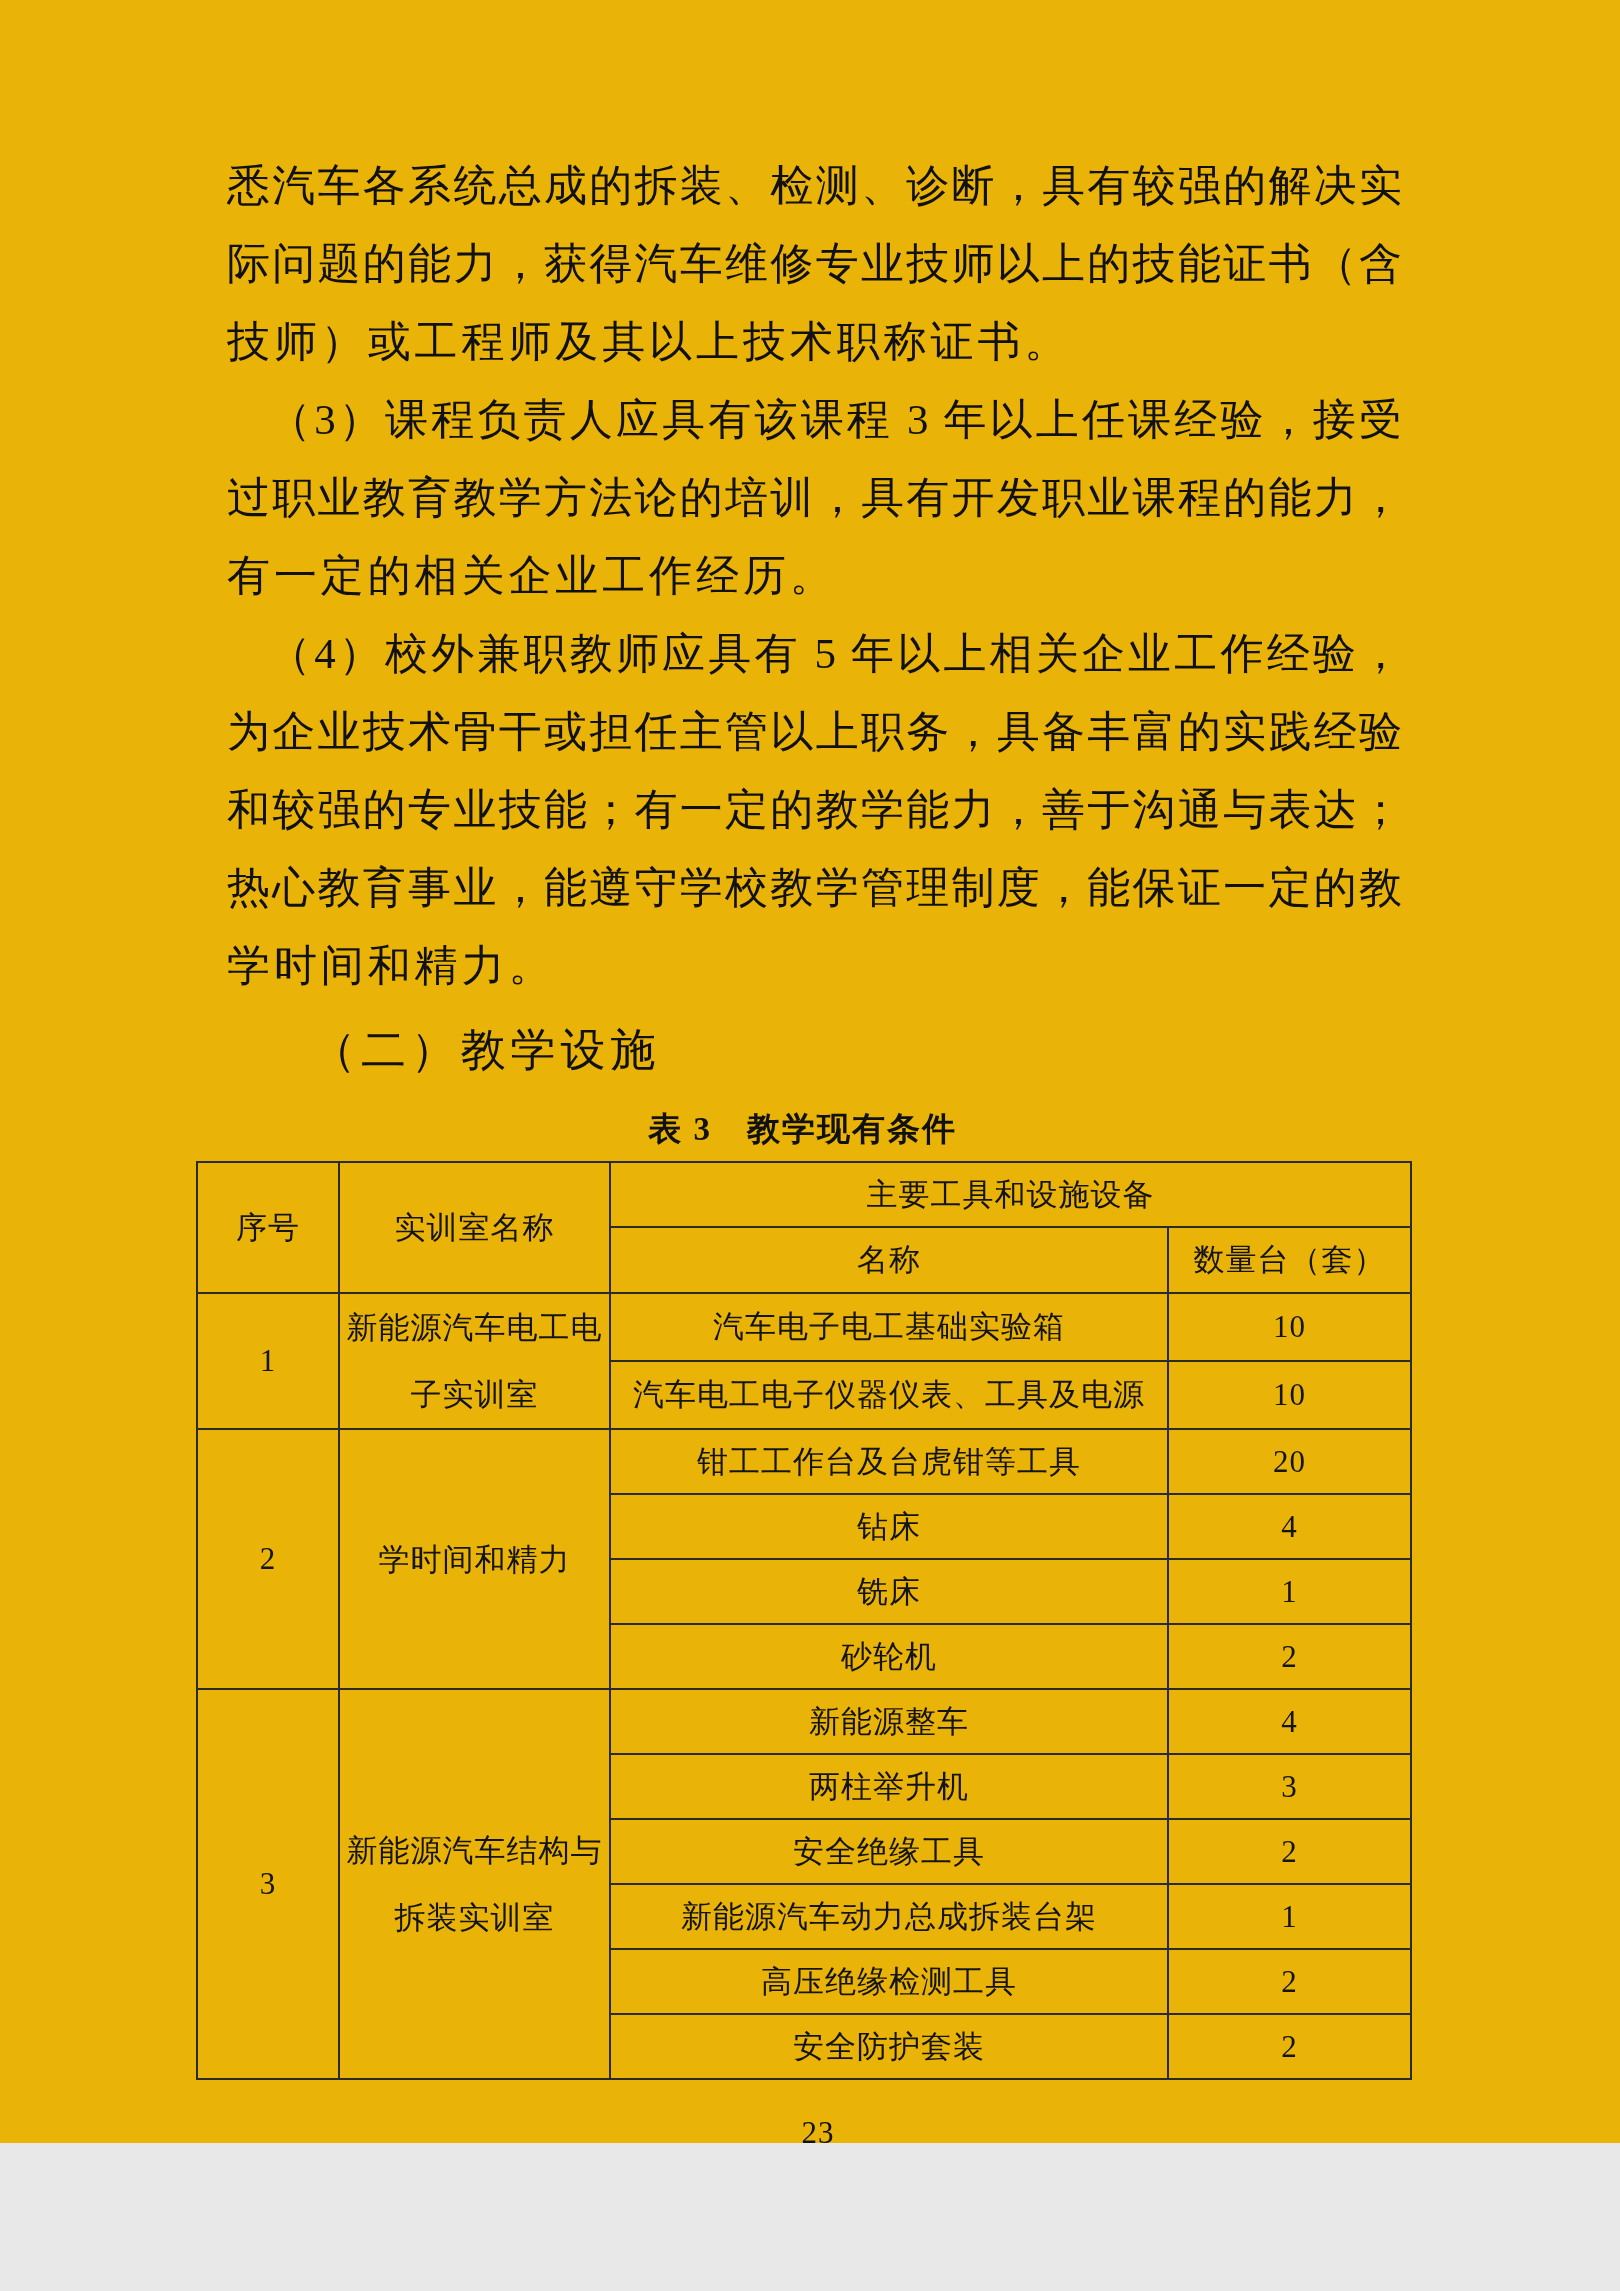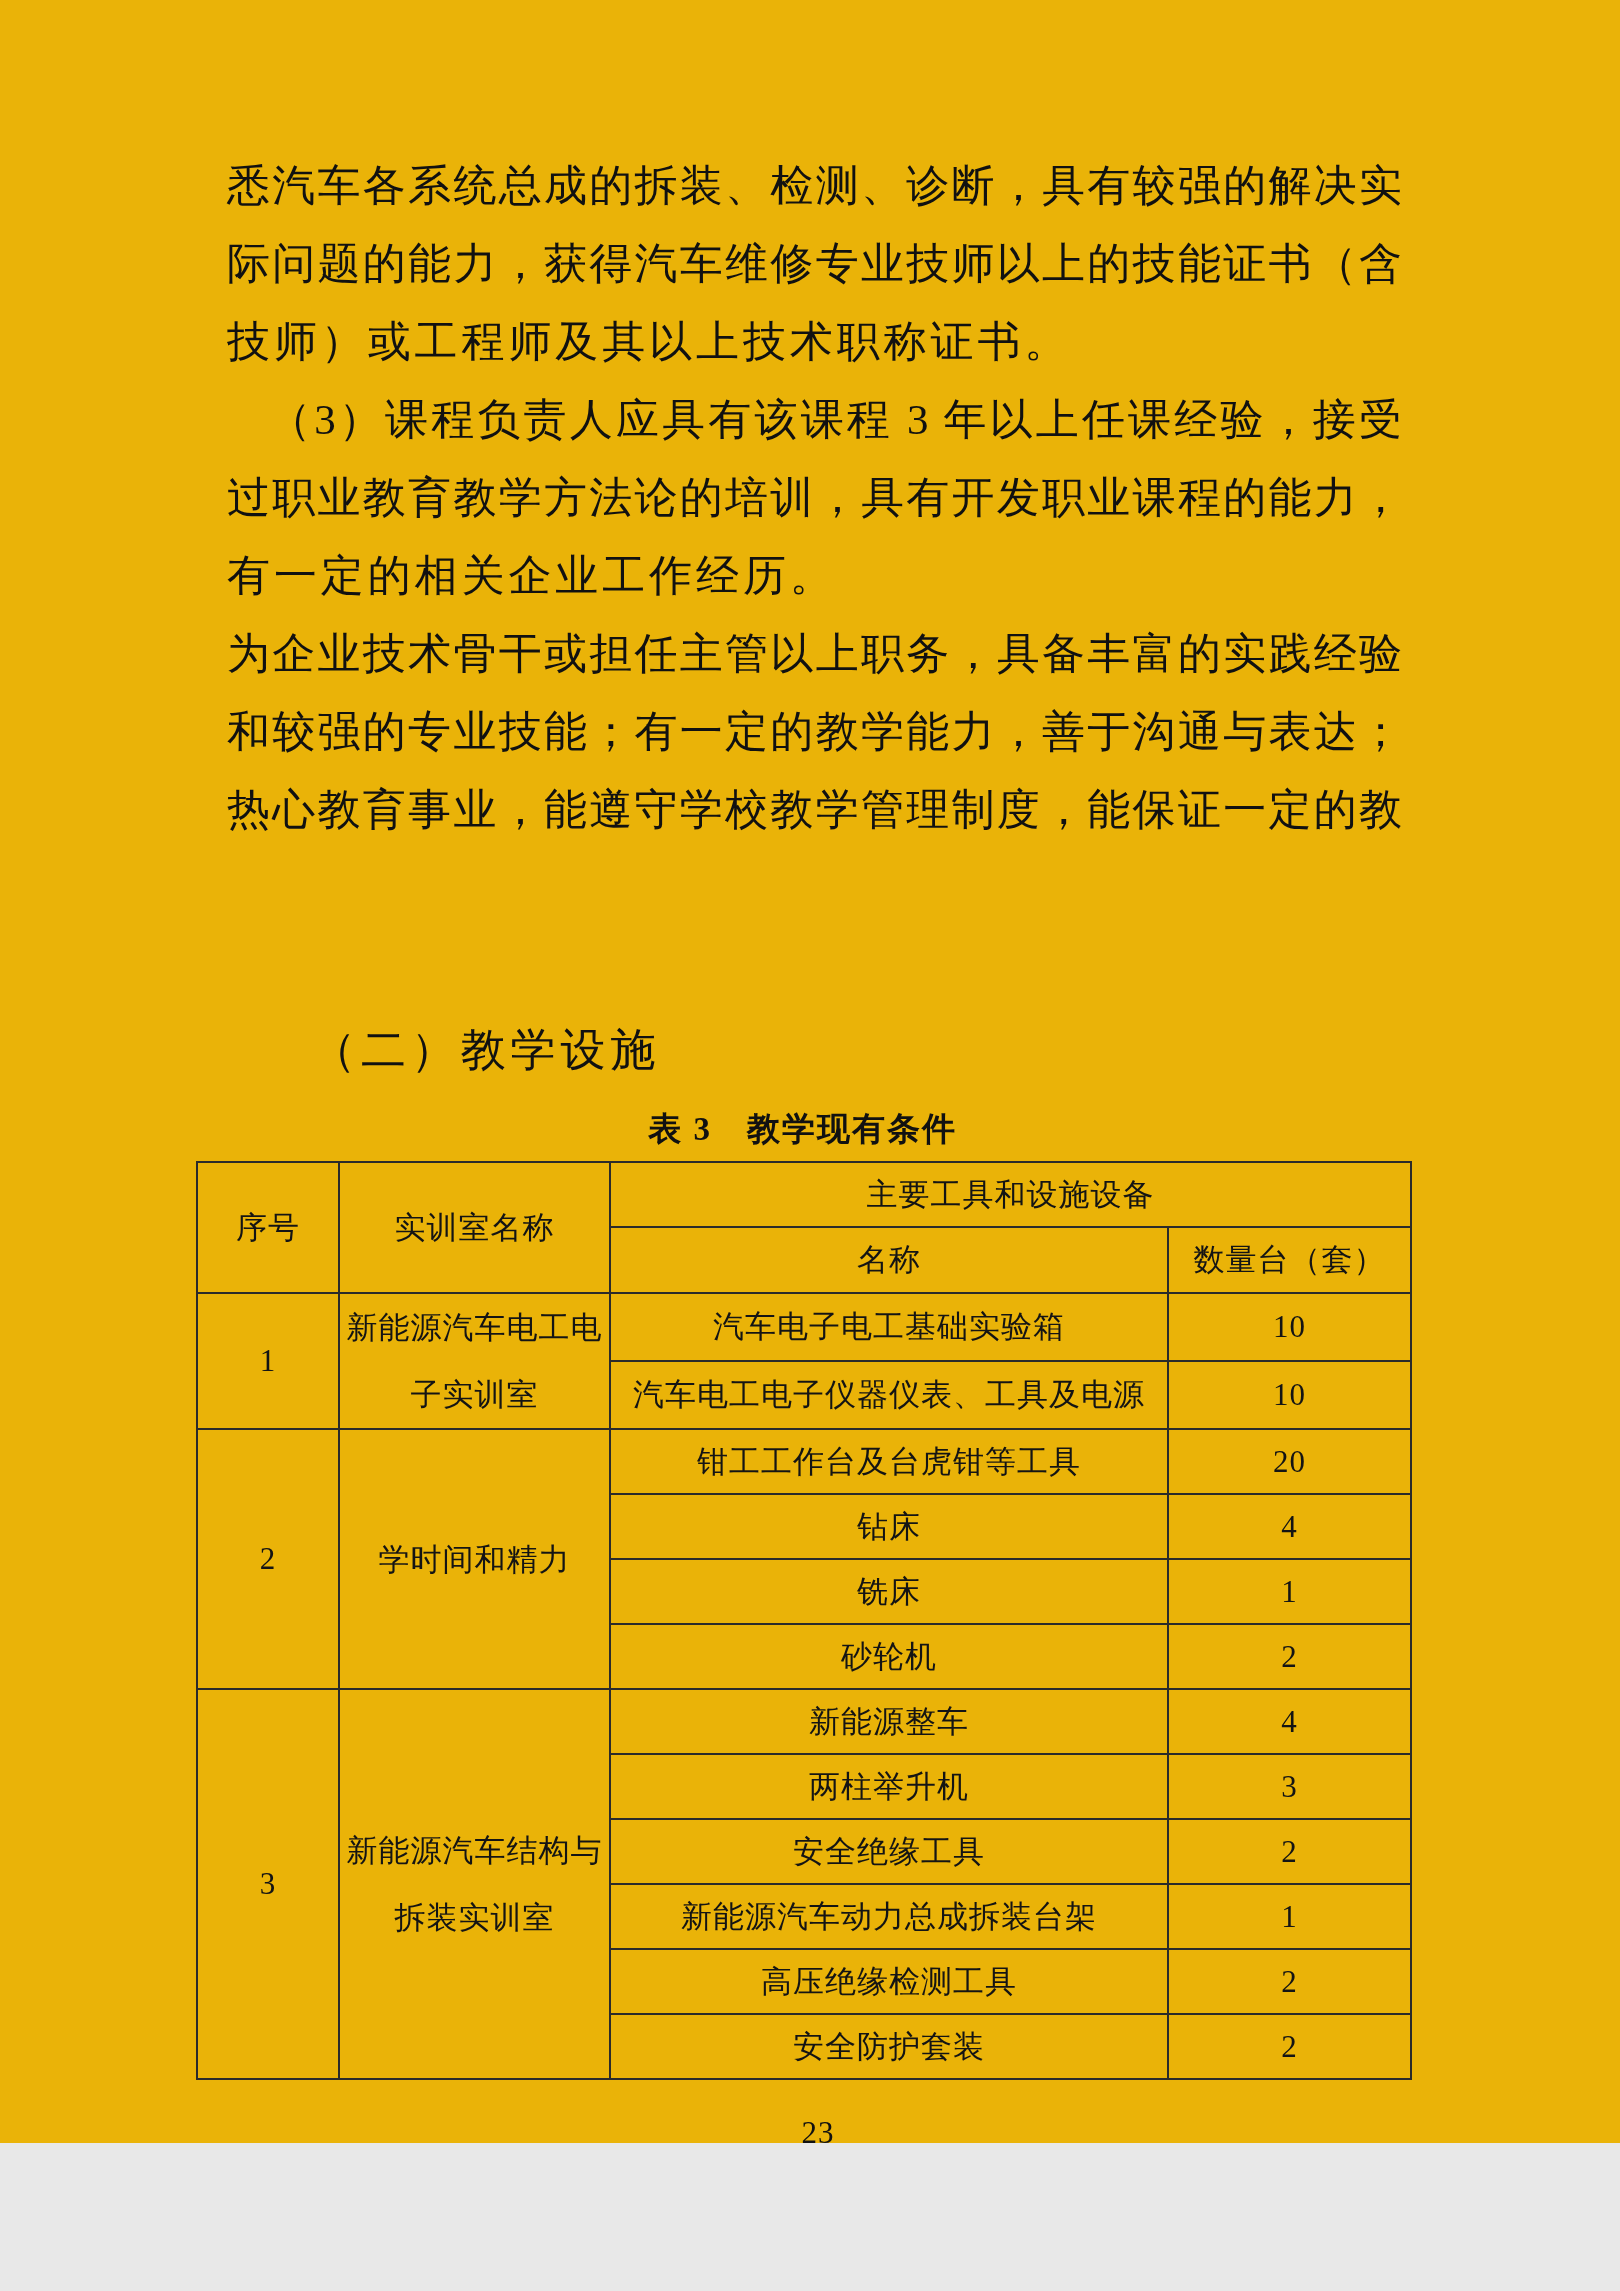--- a/index.html
+++ b/index.html
@@ -90,23 +90,25 @@
 
 <div class="page">
 
   <div class="textblock">
     <div class="bl j">悉汽车各系统总成的拆装、检测、诊断，具有较强的解决实</div>
     <div class="bl j">际问题的能力，获得汽车维修专业技师以上的技能证书（含</div>
     <div class="bl">技师）或工程师及其以上技术职称证书。</div>
     <div class="bl j ind">（3）课程负责人应具有该课程 3 年以上任课经验，接受</div>
     <div class="bl j">过职业教育教学方法论的培训，具有开发职业课程的能力，</div>
     <div class="bl">有一定的相关企业工作经历。</div>
+    <div class="bl j ind">（4）校外兼职教师应具有 5 年以上相关企业工作经验，</div>
     <div class="bl j">为企业技术骨干或担任主管以上职务，具备丰富的实践经验</div>
     <div class="bl j">和较强的专业技能；有一定的教学能力，善于沟通与表达；</div>
     <div class="bl j">热心教育事业，能遵守学校教学管理制度，能保证一定的教</div>
+    <div class="bl">学时间和精力。</div>
   </div>
 
   <div class="heading">（二）教学设施</div>
 
   <div class="caption">表 3　教学现有条件</div>
 
   <table class="tbl">
     <colgroup>
       <col style="width:142px">
       <col style="width:271px">

